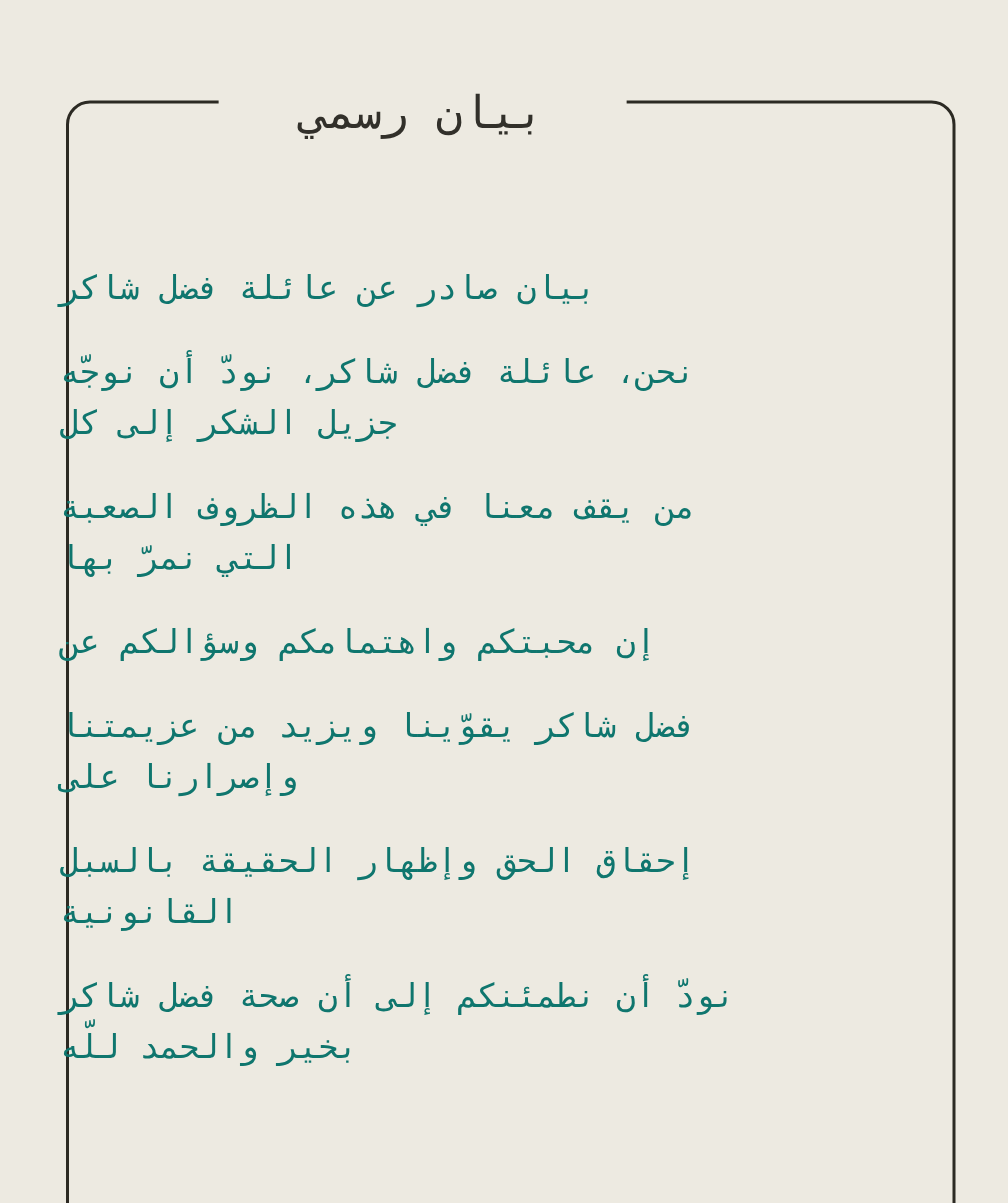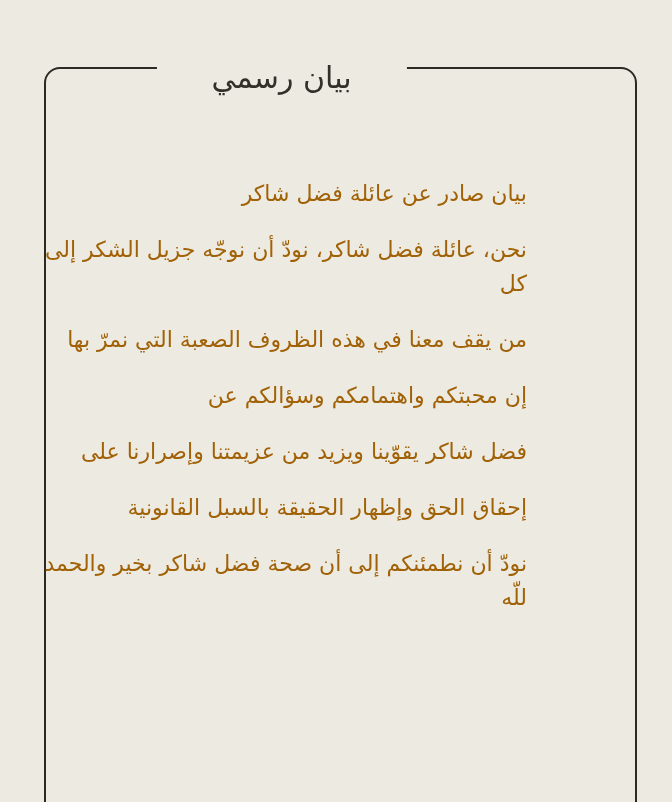--- a/index.html
+++ b/index.html
@@ -9,20 +9,21 @@
     height: 802px;
     overflow: hidden;
     background: #edeae1;
     font-family: "DejaVu Sans", "Liberation Sans", sans-serif;
   }
   .page {
     position: relative;
     width: 563px;
     height: 802px;
     background: #edeae1;
+    font-family: Liberation Mono, monospace;
   }
   
   .frame {
     position: absolute;
     left: 44px;
     top: 67px;
     width: 593px;
     height: 790px;
     box-sizing: border-box;
     border: 2px solid #2c2a23;
@@ -42,23 +43,23 @@
     line-height: 44px;
     color: #32302a;
     white-space: nowrap;
     direction: rtl;
   }
   .content {
     position: absolute;
     top: 177px;
     left: 40px;
     right: 36px;
-    text-align: right;
+    text-align: left;
     direction: rtl;
-    color: #a16207;
+    color: #0f766e;
   }
   .content p {
     margin: 0 0 22px 0;
     font-size: 22px;
     line-height: 34px;
     font-weight: normal;
   }
   .content p.footer {
     margin-top: 75px;
   }

